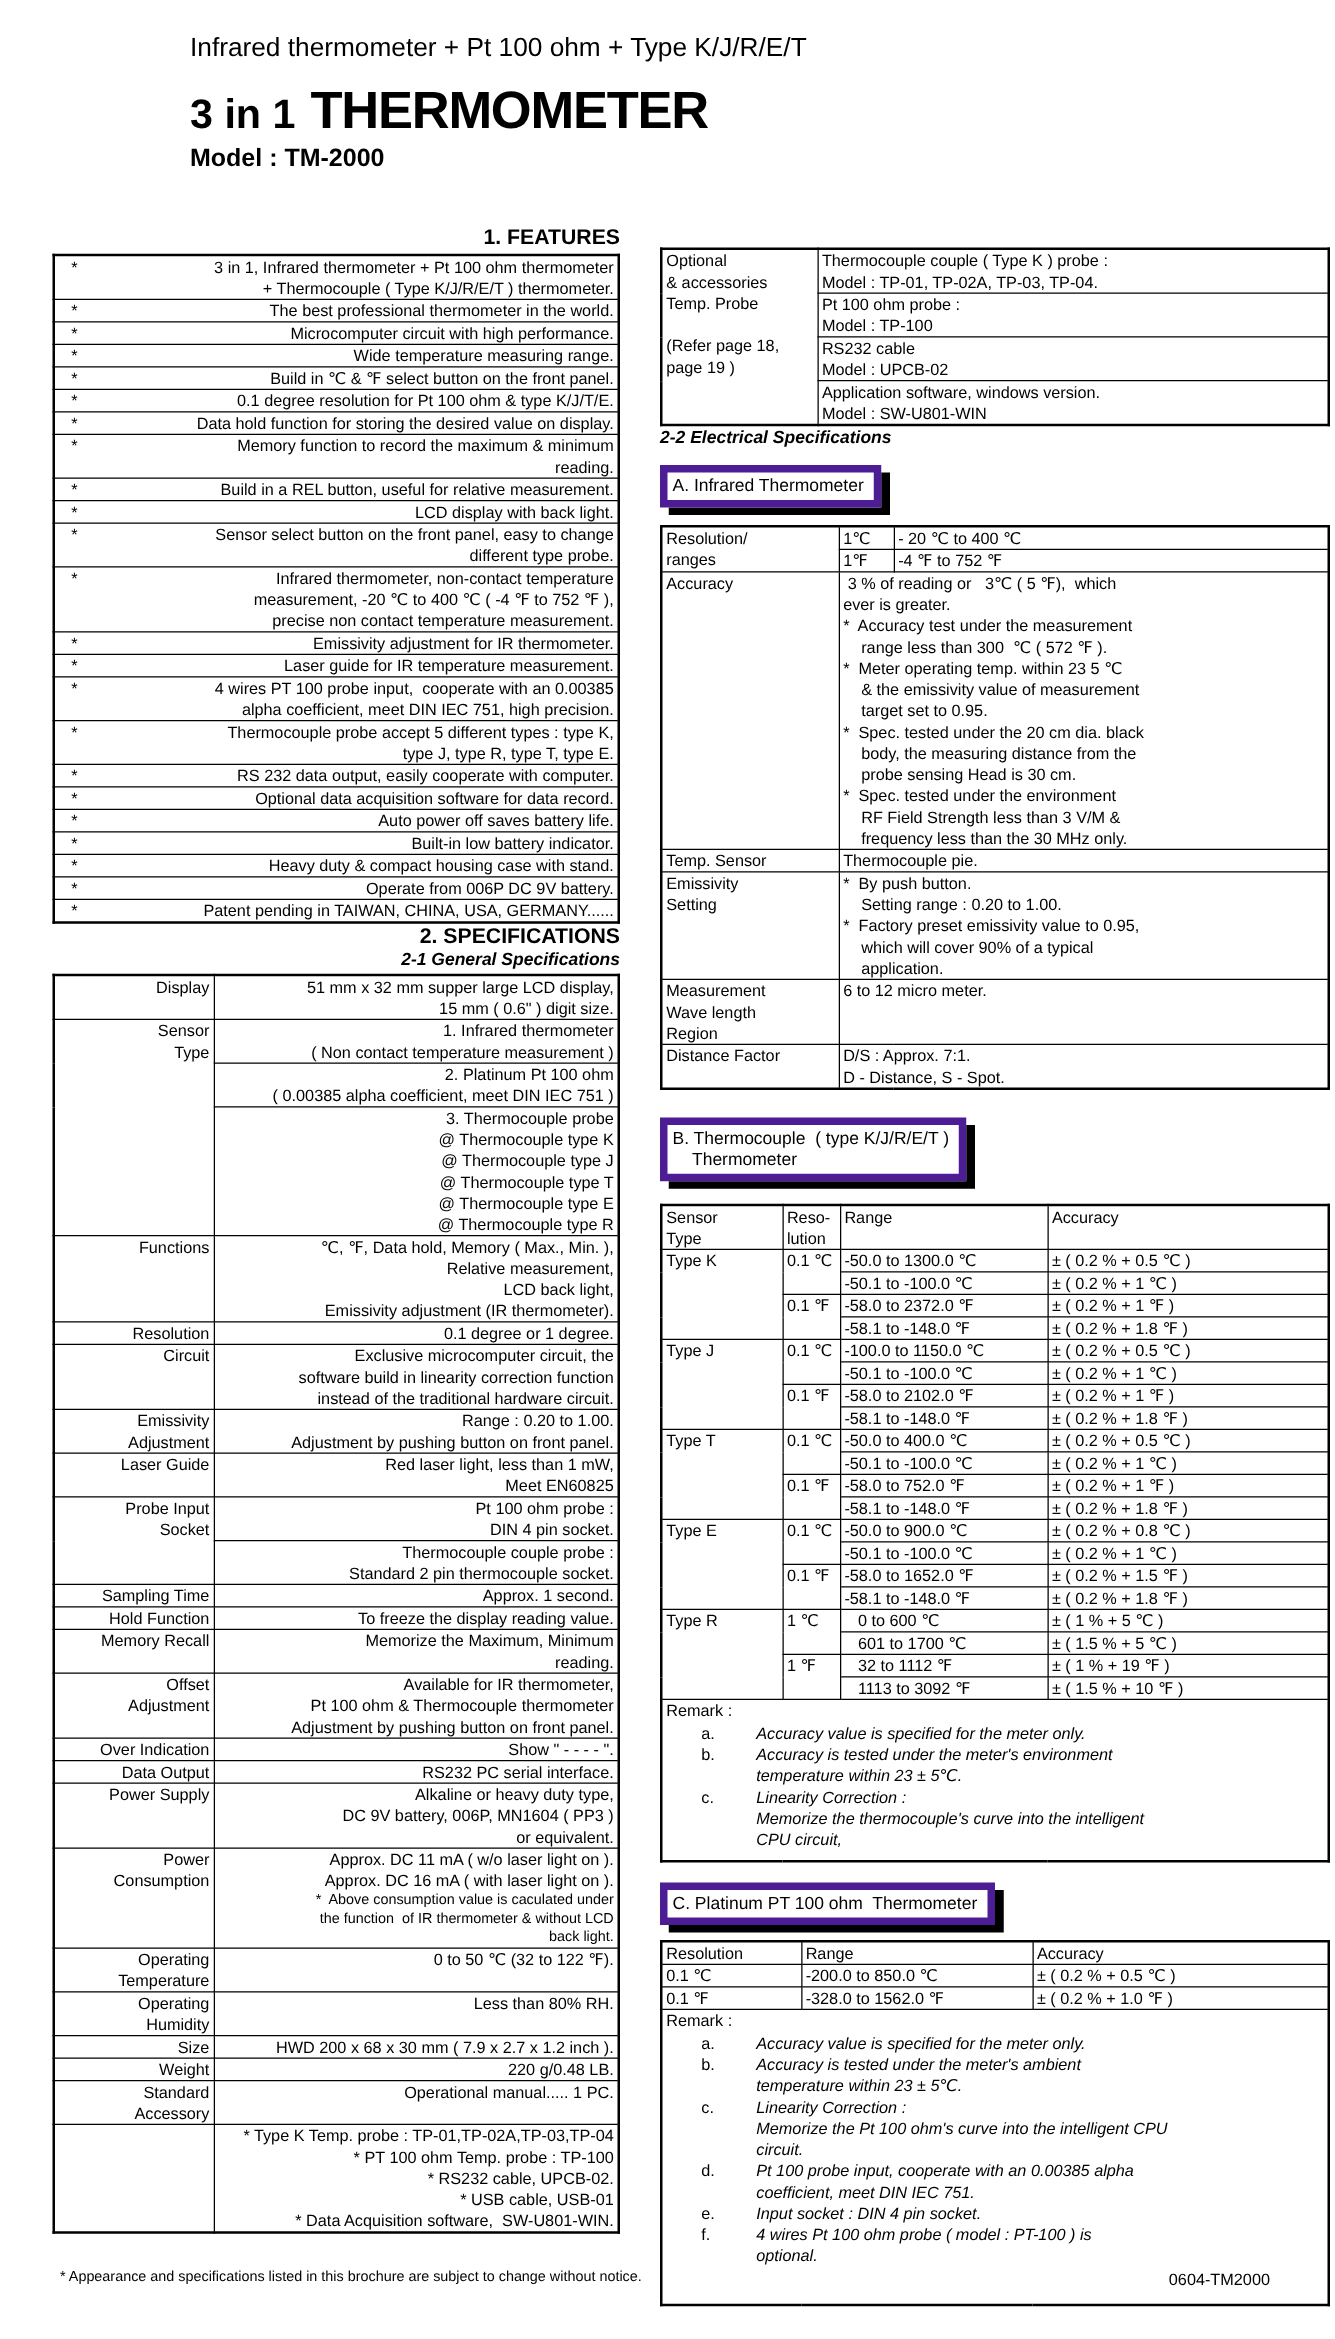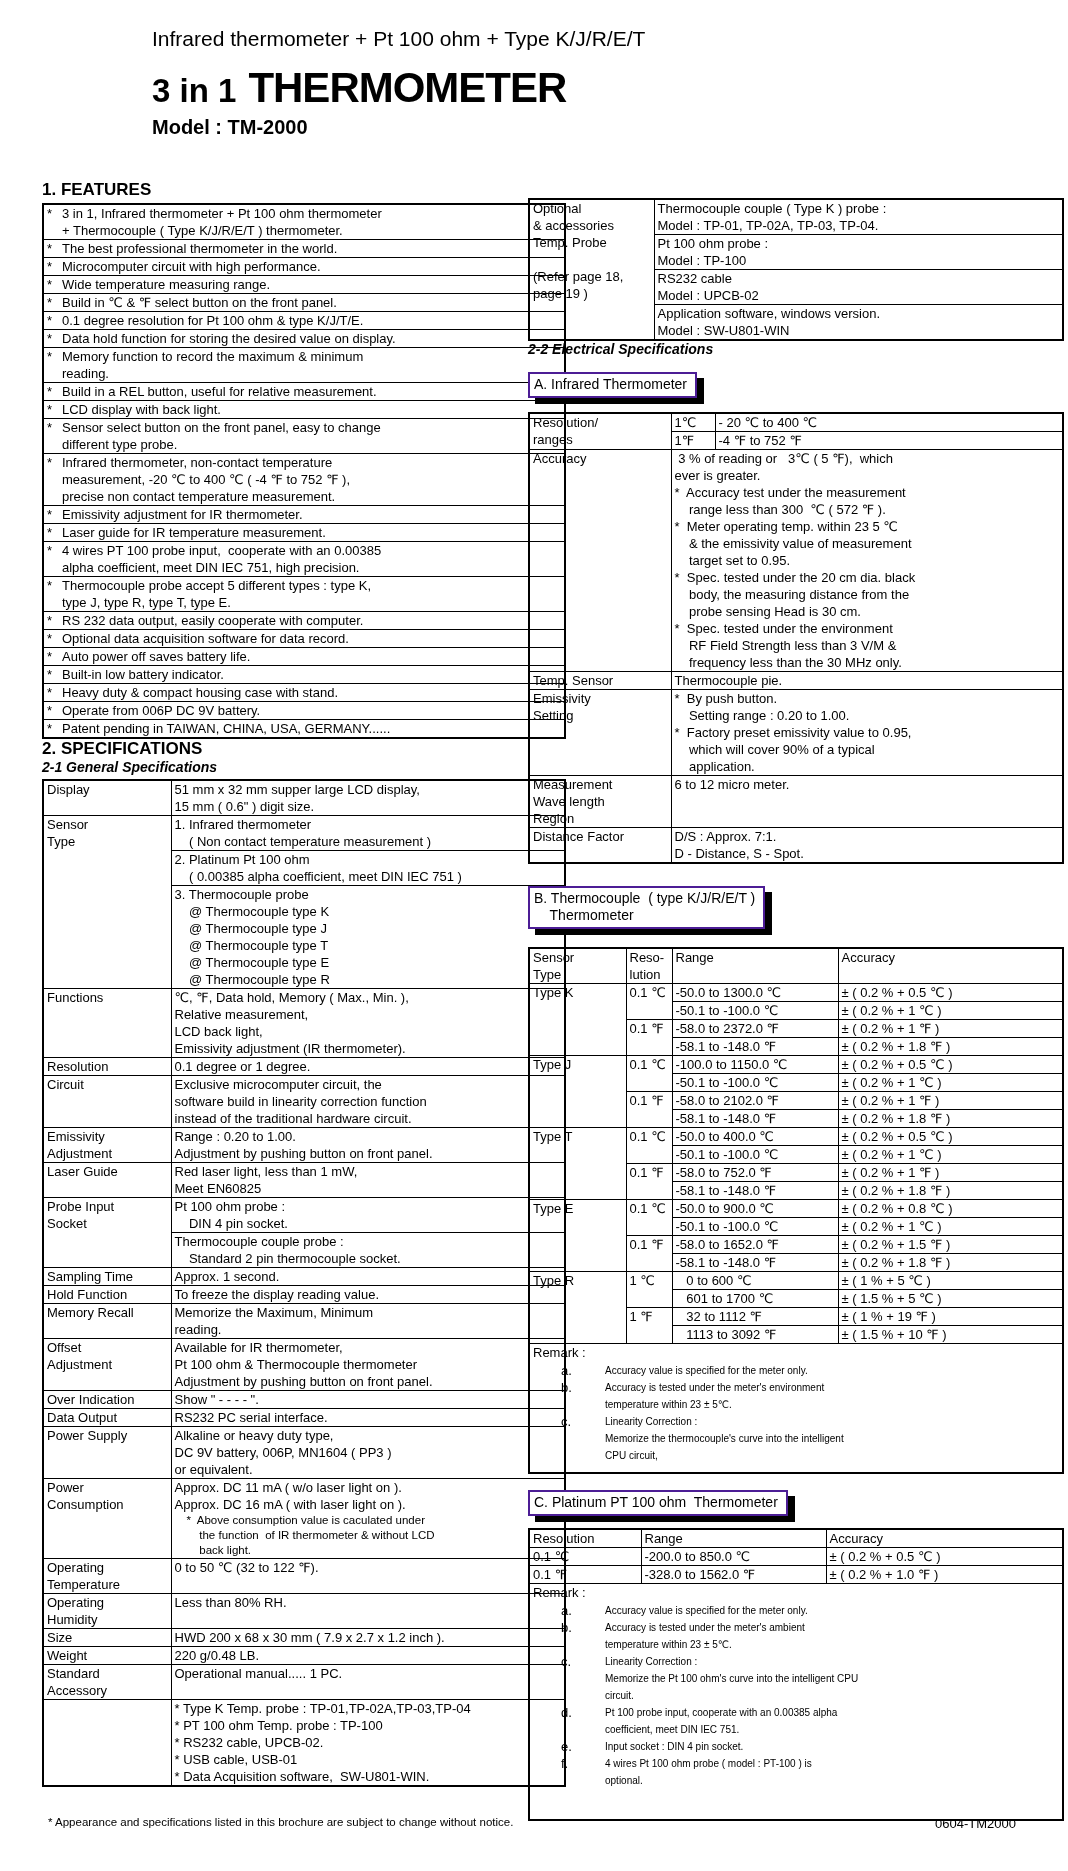--- a/index.html
+++ b/index.html
@@ -12,21 +12,21 @@
 
   
   .title-block { position:absolute; left:152px; top:26px; }
   .subtitle { font-size:21px; line-height:26px; }
   .title-line { margin-top:12px; white-space:nowrap; }
   .ttl-prefix { font-size:33px; font-weight:bold; letter-spacing:0; margin-right:12px; }
   .ttl-main { font-size:42px; font-weight:bold; letter-spacing:-1px; }
   .model { font-size:20px; font-weight:bold; margin-top:4px; }
 
   
-  .left-col  { position:absolute; left:42px;  top:180px; width:524px; }
+  .left-col  { position:absolute; left:42px;  top:180px; width:454px;text-align:right; }
   .right-col { position:absolute; left:528px; top:198px; width:536px; }
 
   h1.section { font-size:17px; font-weight:bold; margin:0; line-height:20px; }
   h2.subsec  { font-size:14px; font-weight:bold; font-style:italic; margin:0; line-height:17px; }
   .mt16 { margin-top:16px; }
   .mt14 { margin-top:14px; }
 
   
   table { border-collapse:collapse; table-layout:fixed; width:100%; border:2px solid #000; }
   td {
@@ -41,40 +41,40 @@
   #features-table { margin-top:3px; }
   .fi { display:flex; }
   .fi .star { width:15px; flex:none; }
   .fi .ftxt { flex:1; white-space:pre-wrap; }
 
   
   #general-table { margin-top:3px; }
 
   
   .secbox {
-    display:inline-block; border:2px solid #4c1d95; background:#fff;
+    display:inline-block; border:6px solid #4c1d95; background:#fff;
     box-shadow:7px 6px 0 #000;
     font-size:14px; line-height:17px; padding:2px 8px 3px 4px;
     white-space:pre-wrap;
   }
   .h2-elec { margin-top:26px; }
   #box-a { margin-top:14px; }
   #table-a { margin-top:14px; }
   #box-b { margin-top:22px; }
   #table-b { margin-top:18px; }
   #box-c { margin-top:16px; }
   #table-c { margin-top:12px; }
 
   
   .remark-cell { padding-bottom:8px; }
   .remark-cell.tall { padding-bottom:30px; }
   .remark-title { font-size:13px; line-height:18px; }
   .remark-item { display:flex; }
   .remark-item .rk { width:44px; flex:none; margin-left:28px; font-size:13px; line-height:17px; }
-  .remark-item .rt { flex:1; font-size:10px; line-height:17px; white-space:pre-wrap; }
+  .remark-item .rt { flex:1; font-size:13px; line-height:17px; white-space:pre-wrap;font-style:italic; }
 
   
   .footer {
     position:absolute; left:48px; top:1816px; width:968px;
     display:flex; justify-content:space-between; align-items:flex-start;
   }
   .footer .fl { font-size:11.5px; }
   .footer .fr { font-size:13px; }
 </style>
 </head>

